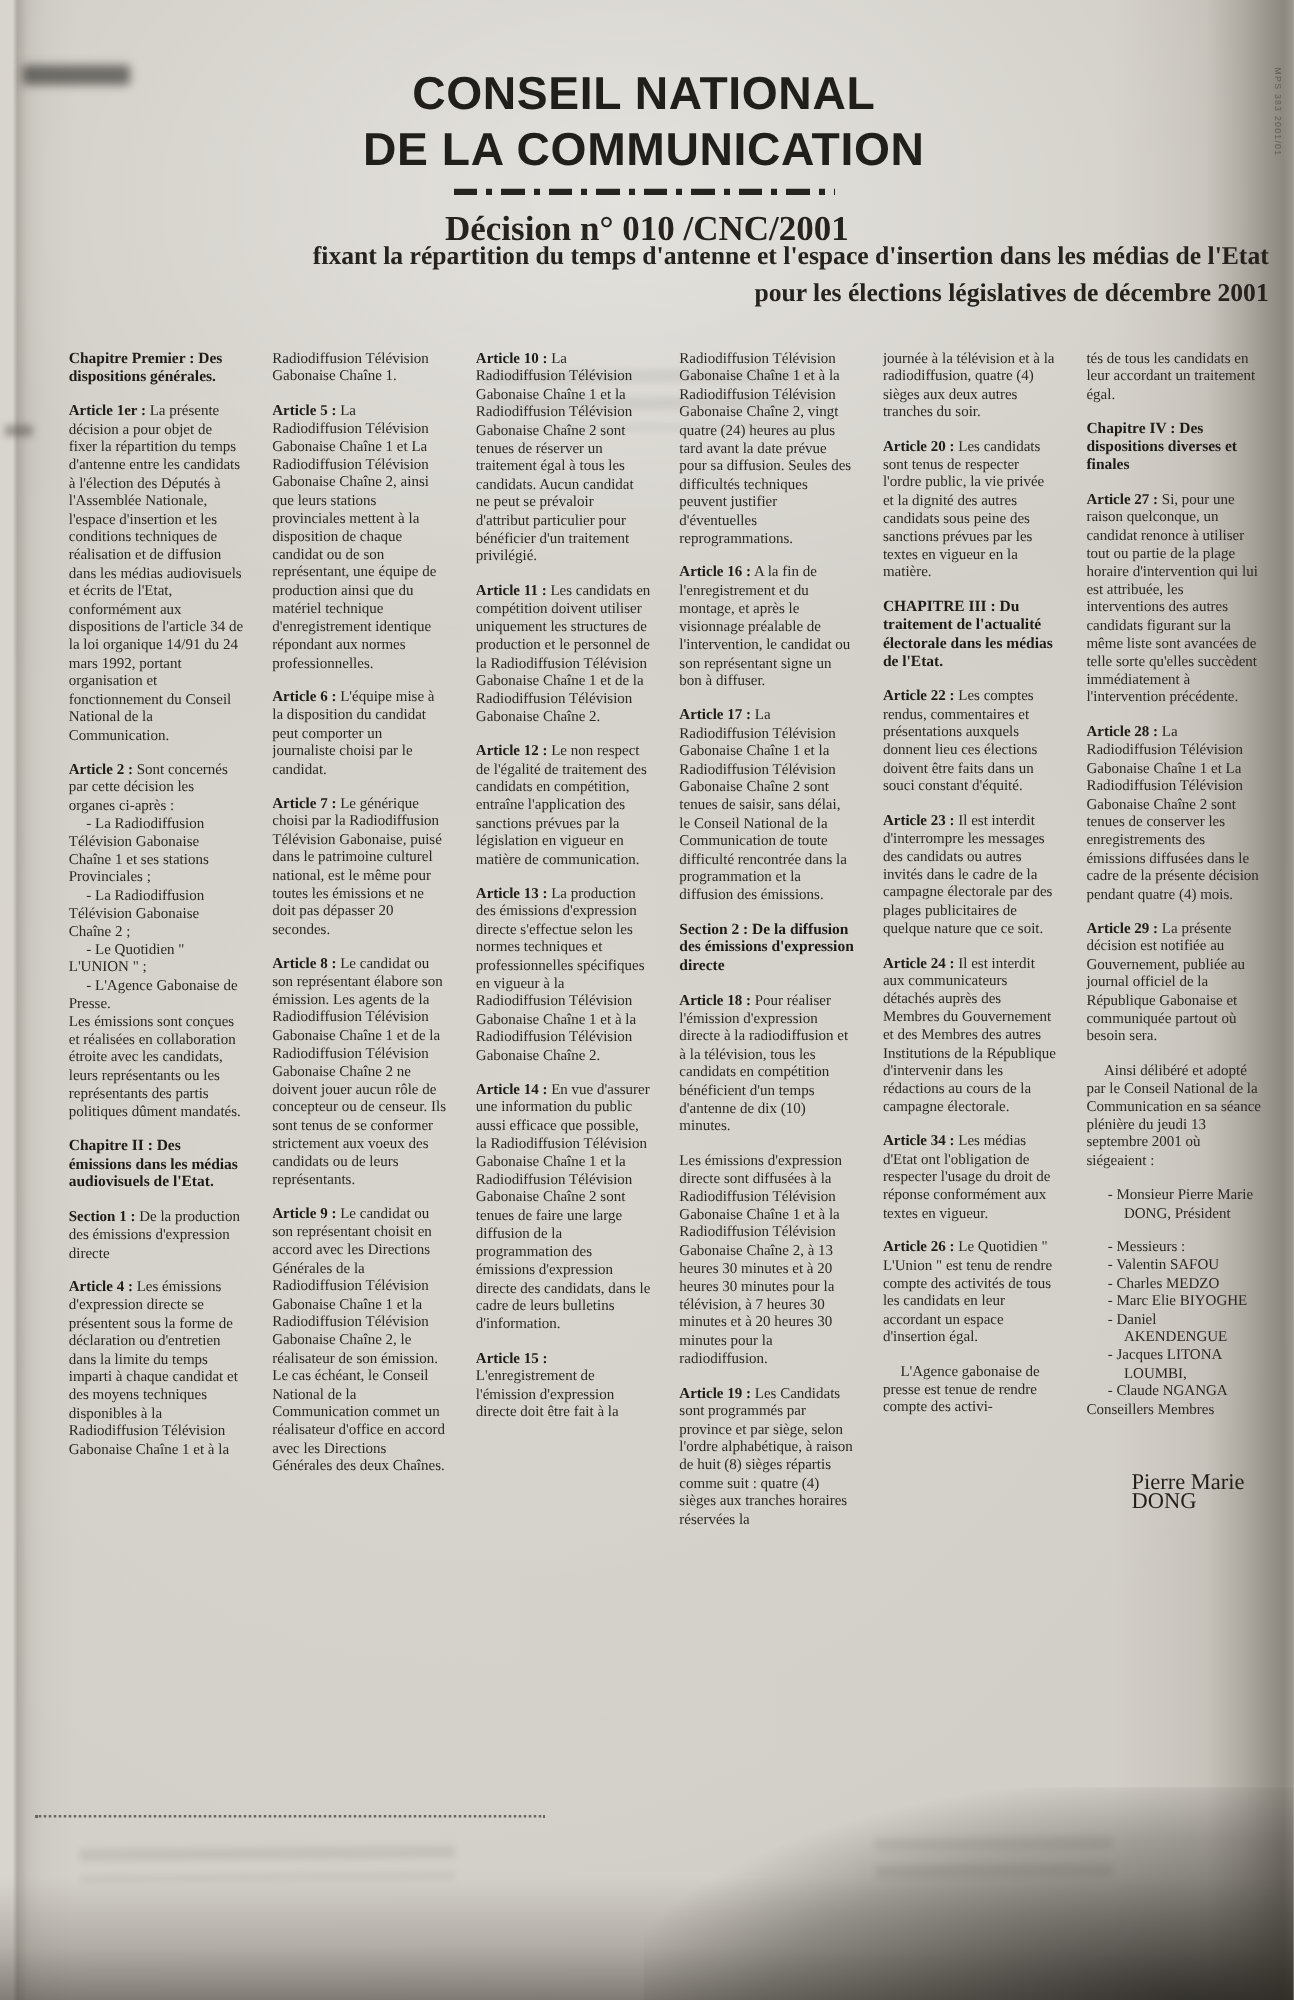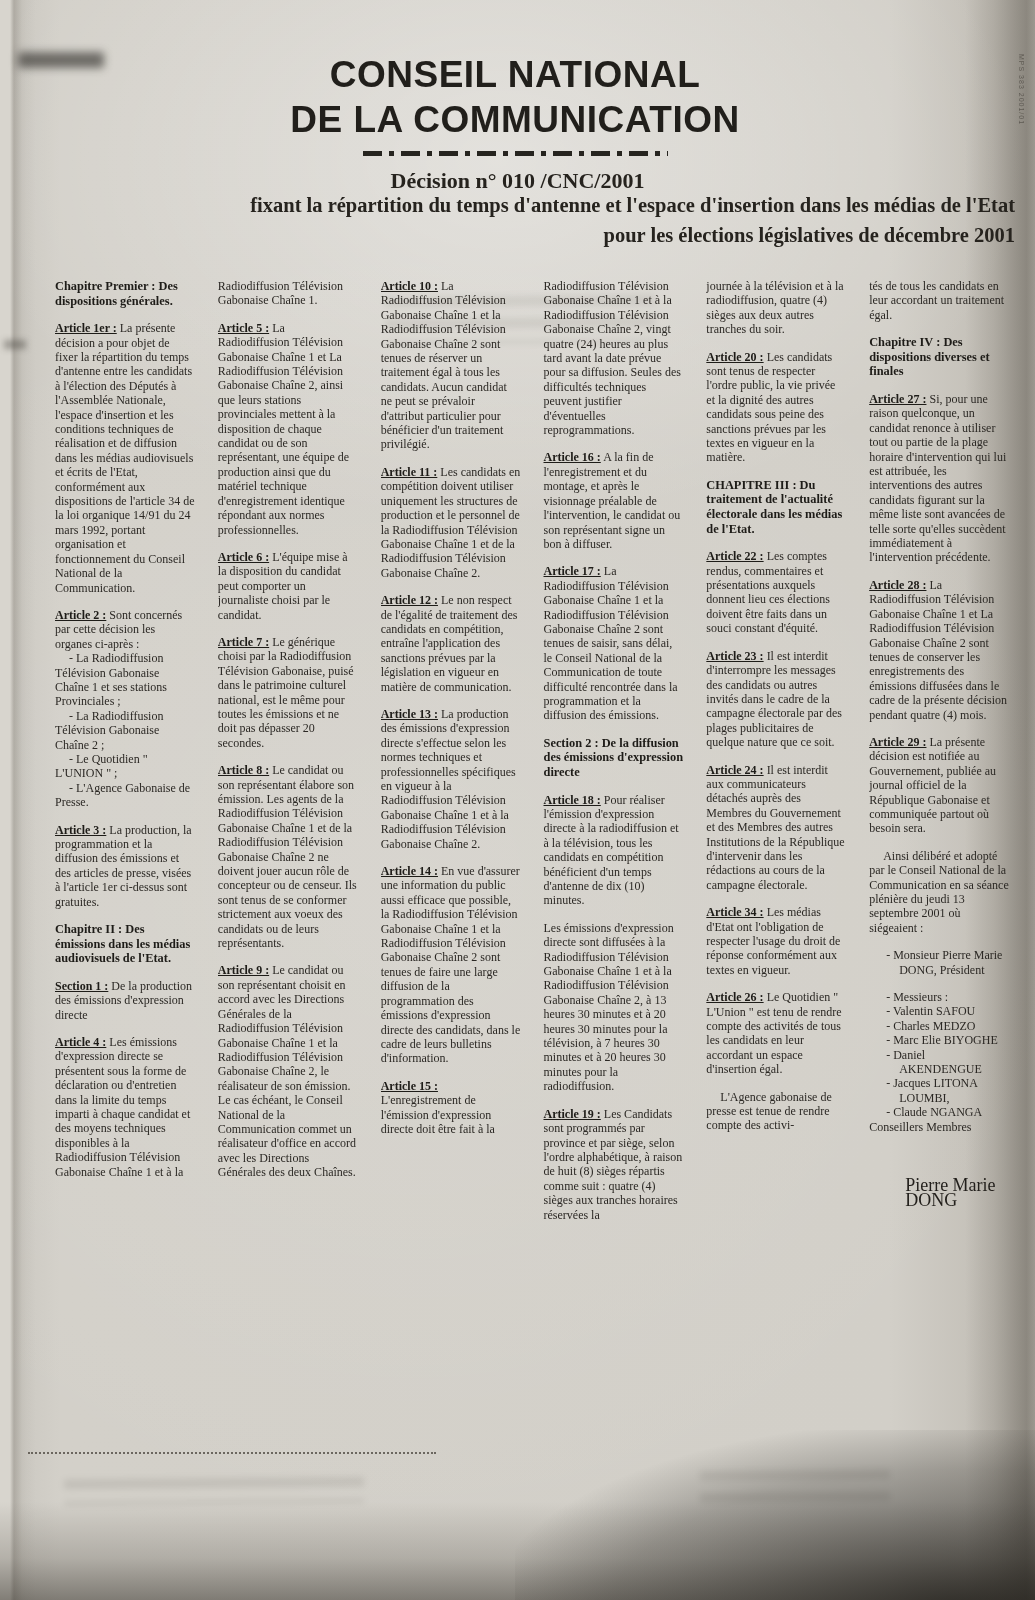--- a/index.html
+++ b/index.html
@@ -28,33 +28,33 @@
   .ghost.g3{left:700px;top:1470px;width:190px;height:40px;opacity:0.10;}
   .dotted-line{position:absolute;left:28px;top:1452px;width:408px;border-top:2px dotted rgba(72,67,59,0.75);}
   .edge-mark{position:absolute;right:10px;top:54px;writing-mode:vertical-rl;font-family:"Liberation Sans",sans-serif;
     font-size:7px;letter-spacing:1px;color:#5f5b54;}
   
   .masthead{position:absolute;left:195px;top:52px;width:640px;text-align:center;}
   .masthead .t{font-family:"Liberation Sans","DejaVu Sans",sans-serif;font-weight:bold;font-size:37px;line-height:45px;
     color:#211f1b;letter-spacing:0.5px;}
   .divider{margin:9px auto 0;width:305px;height:5px;
     background:repeating-linear-gradient(90deg,#26241f 0 19px, transparent 19px 26px, #26241f 26px 31px, transparent 31px 38px);}
-  .decision{position:absolute;left:0;top:168px;width:1035px;text-align:center;font-weight:bold;font-size:22px;color:#26231e;}
+  .decision{position:absolute;left:0;top:168px;width:1035px;text-align:center;font-weight:bold;font-size:28px;color:#26231e;}
   .subtitle{position:absolute;left:20px;top:190px;width:995px;text-align:right;font-weight:bold;font-size:20.5px;line-height:30px;color:#26231e;}
   
   .columns{position:absolute;left:55px;top:279px;width:954px;height:1182px;display:flex;gap:23px;}
   .col{flex:1 1 0;overflow:hidden;font-size:12px;line-height:14.4px;}
   .para,.item,.member{margin:0 0 13px 0;}
   .item{margin:0;text-indent:14px;}
   .member{margin:0;padding-left:30px;text-indent:-13px;}
   .tight{margin-bottom:0;}
   .space-before{margin-top:13px;}
   .indent{text-indent:14px;}
   .heading{font-weight:bold;font-size:12.4px;line-height:14.6px;margin:0 0 13px 0;color:#1e1c18;}
-  .lead{font-weight:bold;text-decoration:underline;color:#1e1c18;}
+  .lead{font-weight:bold;color:#1e1c18;}
   .lead-break{display:block;}
   .sig{margin-top:44px;padding-left:36px;font-size:18px;color:#221f1b;}
 </style>
 </head>
 <body>
 
 <div class="page">
   <div class="edge-left"></div>
   <div class="band-right"></div>
   <div class="smudge-tl"></div>
@@ -79,21 +79,21 @@
 
   <div class="columns" id="cols">
       <div class="col">
         <div class="heading">Chapitre Premier : Des dispositions générales.</div>
         <p class="para"><span class="lead">Article 1er :</span> La présente décision a pour objet de fixer la répartition du temps d'antenne entre les candidats à l'élection des Députés à l'Assemblée Nationale, l'espace d'insertion et les conditions techniques de réalisation et de diffusion dans les médias audiovisuels et écrits de l'Etat, conformément aux dispositions de l'article 34 de la loi organique 14/91 du 24 mars 1992, portant organisation et fonctionnement du Conseil National de la Communication.</p>
         <p class="para tight"><span class="lead">Article 2 :</span> Sont concernés par cette décision les organes ci-après :</p>
         <p class="item">- La Radiodiffusion Télévision Gabonaise Chaîne 1 et ses stations Provinciales ;</p>
         <p class="item">- La Radiodiffusion Télévision Gabonaise Chaîne 2 ;</p>
         <p class="item">- Le Quotidien " L'UNION " ;</p>
         <p class="item">- L'Agence Gabonaise de Presse.</p>
-        <p class="para space-before"><span class="lead">Article 3 :</span> La production, la programmation et la diffusion des émissions et des articles de presse, visées à l'article 1er ci-dessus sont gratuites.</p>
+        <p class="para">Les émissions sont conçues et réalisées en collaboration étroite avec les candidats, leurs représentants ou les représentants des partis politiques dûment mandatés.</p>
         <div class="heading">Chapitre II : Des émissions dans les médias audiovisuels de l'Etat.</div>
         <p class="para"><span class="lead">Section 1 :</span> De la production des émissions d'expression directe</p>
         <p class="para"><span class="lead">Article 4 :</span> Les émissions d'expression directe se présentent sous la forme de déclaration ou d'entretien dans la limite du temps imparti à chaque candidat et des moyens techniques disponibles à la Radiodiffusion Télévision Gabonaise Chaîne 1 et à la</p>
       </div>
       <div class="col">
         <p class="para">Radiodiffusion Télévision Gabonaise Chaîne 1.</p>
         <p class="para"><span class="lead">Article 5 :</span> La Radiodiffusion Télévision Gabonaise Chaîne 1 et La Radiodiffusion Télévision Gabonaise Chaîne 2, ainsi que leurs stations provinciales mettent à la disposition de chaque candidat ou de son représentant, une équipe de production ainsi que du matériel technique d'enregistrement identique répondant aux normes professionnelles.</p>
         <p class="para"><span class="lead">Article 6 :</span> L'équipe mise à la disposition du candidat peut comporter un journaliste choisi par le candidat.</p>
         <p class="para"><span class="lead">Article 7 :</span> Le générique choisi par la Radiodiffusion Télévision Gabonaise, puisé dans le patrimoine culturel national, est le même pour toutes les émissions et ne doit pas dépasser 20 secondes.</p>
         <p class="para"><span class="lead">Article 8 :</span> Le candidat ou son représentant élabore son émission. Les agents de la Radiodiffusion Télévision Gabonaise Chaîne 1 et de la Radiodiffusion Télévision Gabonaise Chaîne 2 ne doivent jouer aucun rôle de concepteur ou de censeur. Ils sont tenus de se conformer strictement aux voeux des candidats ou de leurs représentants.</p>

